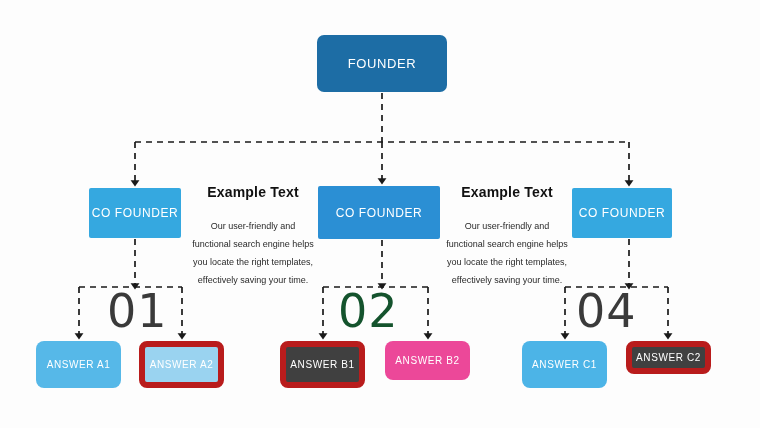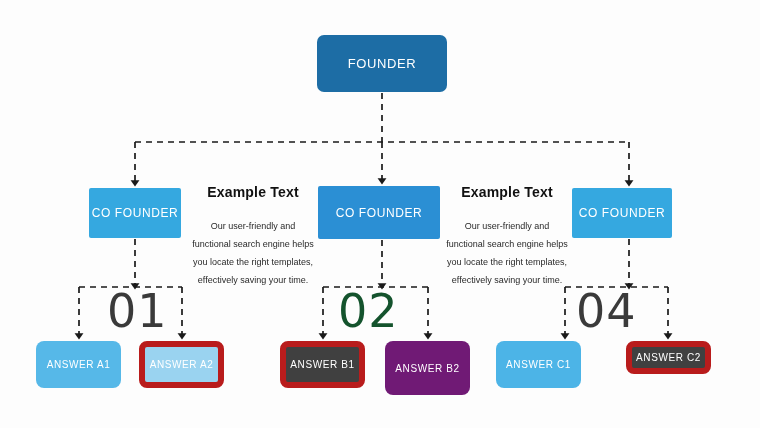--- a/index.html
+++ b/index.html
@@ -118,22 +118,22 @@
 
   <div class="node node-founder" style="left: 317px; top: 35px; width: 130px; height: 57px; background: rgb(29, 109, 165);">FOUNDER</div>
 
   <div class="node node-cofounder" style="left: 89px; top: 188px; width: 92px; height: 50px; background: rgb(53, 168, 224);">CO FOUNDER</div>
   <div class="node node-cofounder" style="left: 318px; top: 186px; width: 122px; height: 53px; background: rgb(43, 143, 212);">CO FOUNDER</div>
   <div class="node node-cofounder" style="left: 572px; top: 188px; width: 100px; height: 50px; background: rgb(53, 168, 224);">CO FOUNDER</div>
 
   <div class="node node-answer" style="left: 36px; top: 341px; width: 85px; height: 47px; background: rgb(86, 184, 232);">ANSWER A1</div>
   <div class="node node-answer light" style="left: 139px; top: 341px; width: 85px; height: 47px; background: rgb(154, 211, 240);">ANSWER A2</div>
   <div class="node node-answer light" style="left: 280px; top: 341px; width: 85px; height: 47px; background: #404040;">ANSWER B1</div>
-  <div class="node node-answer" style="left: 385px; top: 341px; width: 85px; height: 54px; background: #701a75;">ANSWER B2</div>
-  <div class="node node-answer" style="left: 496px; top: 341px; width: 85px; height: 47px; background: rgb(76, 180, 231);">ANSWER C1</div>
+  <div class="node node-answer" style="left: 385px; top: 341px; width: 85px; height: 39px; background: #ec4899;">ANSWER B2</div>
+  <div class="node node-answer" style="left: 522px; top: 341px; width: 85px; height: 47px; background: rgb(76, 180, 231);">ANSWER C1</div>
   <div class="node node-answer light" style="left: 626px; top: 341px; width: 85px; height: 33px; background: #404040;">ANSWER C2</div>
 
   <div class="textblock" style="left: 192px; top: 184px; width: 122px;">
     <div class="textblock-title">Example Text</div>
     <div class="textblock-body">Our user-friendly and functional search engine helps you locate the right templates, effectively saving your time.</div>
   </div>
   <div class="textblock" style="left: 446px; top: 184px; width: 122px;">
     <div class="textblock-title">Example Text</div>
     <div class="textblock-body">Our user-friendly and functional search engine helps you locate the right templates, effectively saving your time.</div>
   </div>

